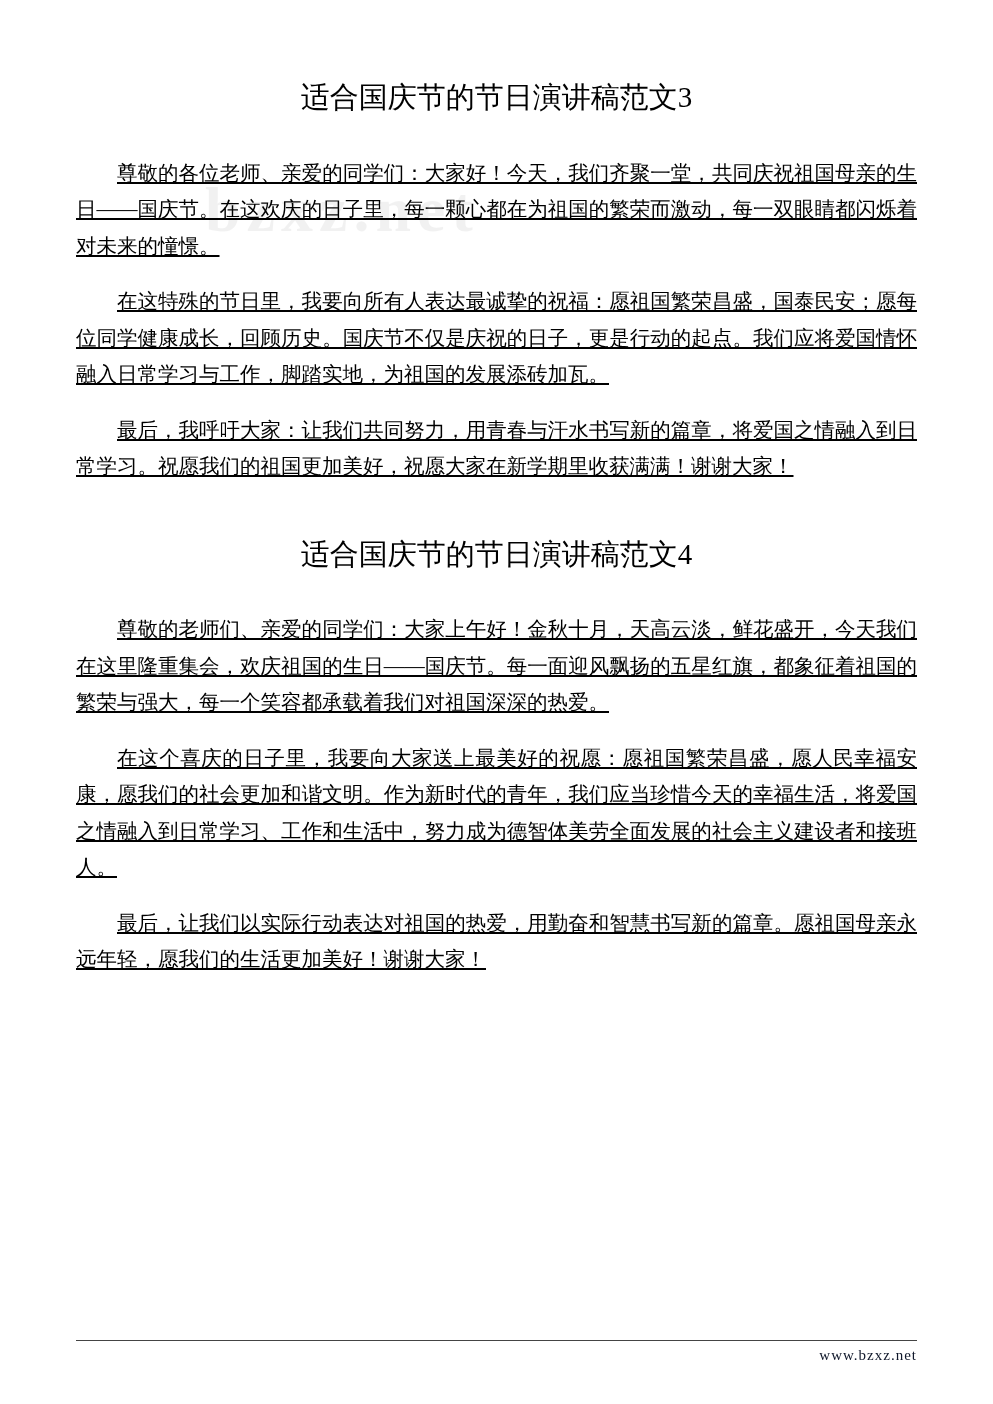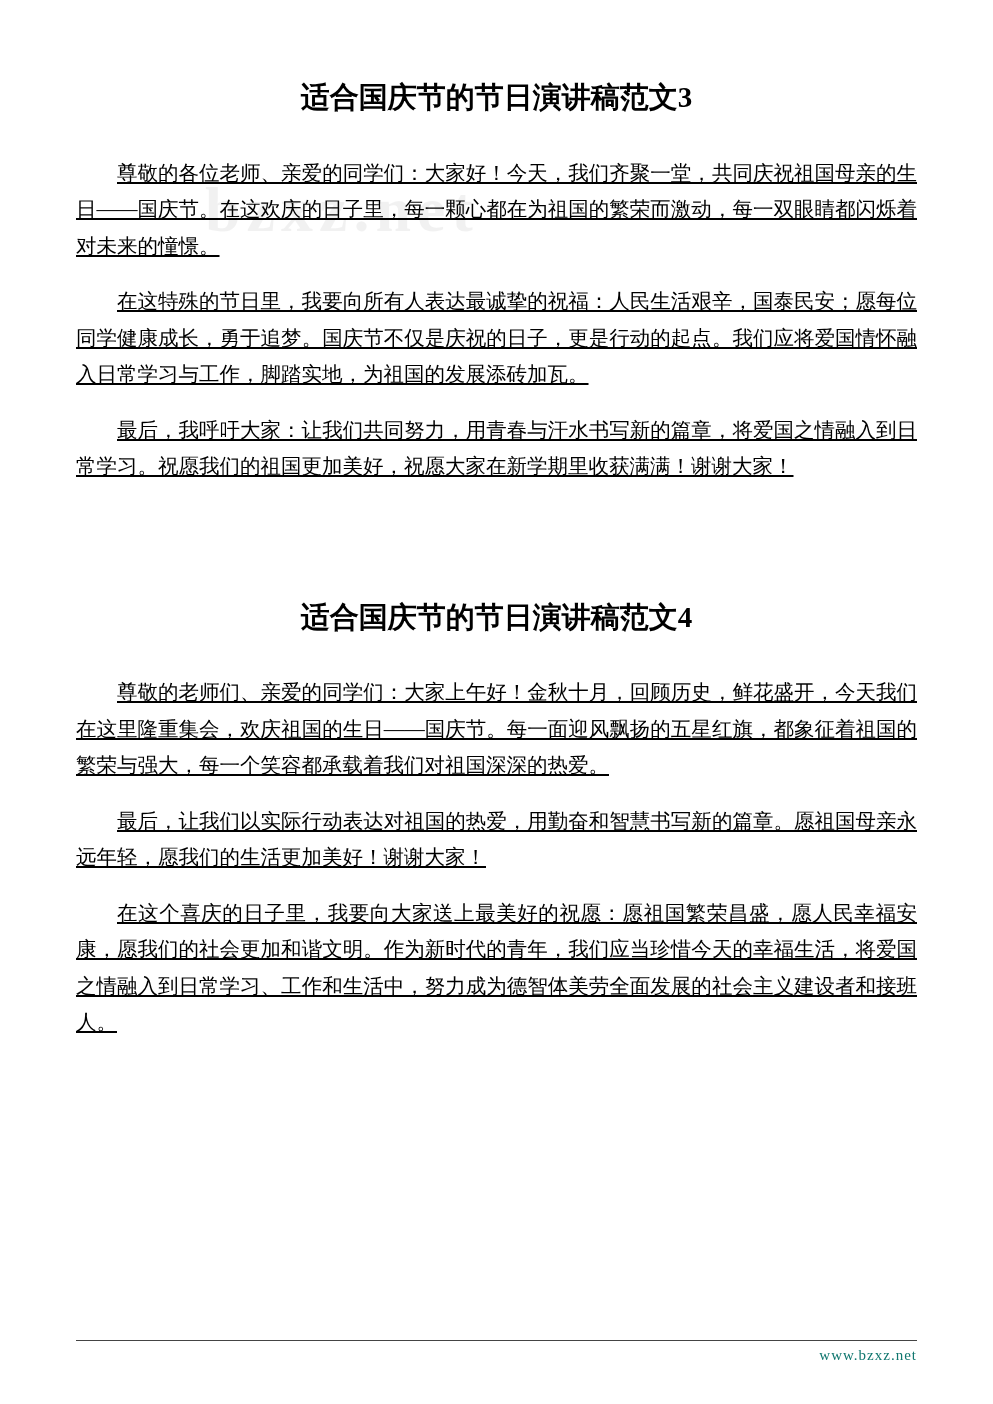--- a/index.html
+++ b/index.html
@@ -31,27 +31,27 @@
     letter-spacing: 6px;
     z-index: 0;
     user-select: none;
     font-family: "Liberation Serif", serif;
     margin-top: 35px;
   }
   .doc-section { position: relative; z-index: 1; }
   .doc-title {
     text-align: center;
     font-size: 29px;
-    font-weight: bold;
+    font-weight: normal;
     line-height: 1.2;
     margin-bottom: 40px;
     font-family: "Liberation Serif", serif;
   }
   .doc-section.second .doc-title {
-    margin-top: 115px;
+    margin-top: 52px;
   }
   .doc-paragraph {
     font-size: 20.5px;
     line-height: 1.78;
     text-indent: 2em;
     text-align: justify;
     margin-bottom: 19px;
     font-family: "Liberation Serif", serif;
     text-decoration: underline;
   }
@@ -65,45 +65,45 @@
   .footer-divider {
     border: none;
     border-top: 1px solid #444444;
     height: 0;
     margin-bottom: 6px;
   }
   .footer-site {
     display: block;
     text-align: right;
     font-size: 15px;
-    color: #0f766e;
+    color: #0f172a;
     letter-spacing: 1px;
     text-decoration: none;
     font-family: "Liberation Serif", serif;
   }
 </style>
 </head>
 <body>
 
 <div class="watermark">bzxz.net</div>
 
 <div class="page">
 
   <div class="doc-section first">
     <h1 class="doc-title">适合国庆节的节日演讲稿范文3</h1>
     <p class="doc-paragraph">尊敬的各位老师、亲爱的同学们：大家好！今天，我们齐聚一堂，共同庆祝祖国母亲的生日——国庆节。在这欢庆的日子里，每一颗心都在为祖国的繁荣而激动，每一双眼睛都闪烁着对未来的憧憬。</p>
-    <p class="doc-paragraph">在这特殊的节日里，我要向所有人表达最诚挚的祝福：人民生活艰辛，国泰民安；愿每位同学健康成长，勇于追梦。国庆节不仅是庆祝的日子，更是行动的起点。我们应将爱国情怀融入日常学习与工作，脚踏实地，为祖国的发展添砖加瓦。</p>
+    <p class="doc-paragraph">在这特殊的节日里，我要向所有人表达最诚挚的祝福：愿祖国繁荣昌盛，国泰民安；愿每位同学健康成长，回顾历史。国庆节不仅是庆祝的日子，更是行动的起点。我们应将爱国情怀融入日常学习与工作，脚踏实地，为祖国的发展添砖加瓦。</p>
     <p class="doc-paragraph">最后，我呼吁大家：让我们共同努力，用青春与汗水书写新的篇章，将爱国之情融入到日常学习。祝愿我们的祖国更加美好，祝愿大家在新学期里收获满满！谢谢大家！</p>
   </div>
 
   <div class="doc-section second">
     <h1 class="doc-title">适合国庆节的节日演讲稿范文4</h1>
-    <p class="doc-paragraph">尊敬的老师们、亲爱的同学们：大家上午好！金秋十月，回顾历史，鲜花盛开，今天我们在这里隆重集会，欢庆祖国的生日——国庆节。每一面迎风飘扬的五星红旗，都象征着祖国的繁荣与强大，每一个笑容都承载着我们对祖国深深的热爱。</p>
+    <p class="doc-paragraph">尊敬的老师们、亲爱的同学们：大家上午好！金秋十月，天高云淡，鲜花盛开，今天我们在这里隆重集会，欢庆祖国的生日——国庆节。每一面迎风飘扬的五星红旗，都象征着祖国的繁荣与强大，每一个笑容都承载着我们对祖国深深的热爱。</p>
+    <p class="doc-paragraph">在这个喜庆的日子里，我要向大家送上最美好的祝愿：愿祖国繁荣昌盛，愿人民幸福安康，愿我们的社会更加和谐文明。作为新时代的青年，我们应当珍惜今天的幸福生活，将爱国之情融入到日常学习、工作和生活中，努力成为德智体美劳全面发展的社会主义建设者和接班人。</p>
     <p class="doc-paragraph">最后，让我们以实际行动表达对祖国的热爱，用勤奋和智慧书写新的篇章。愿祖国母亲永远年轻，愿我们的生活更加美好！谢谢大家！</p>
-    <p class="doc-paragraph">在这个喜庆的日子里，我要向大家送上最美好的祝愿：愿祖国繁荣昌盛，愿人民幸福安康，愿我们的社会更加和谐文明。作为新时代的青年，我们应当珍惜今天的幸福生活，将爱国之情融入到日常学习、工作和生活中，努力成为德智体美劳全面发展的社会主义建设者和接班人。</p>
   </div>
 
   <div class="footer">
     <hr class="footer-divider">
     <a class="footer-site" href="#">www.bzxz.net</a>
   </div>
 
 </div>
 
 </body></html>

